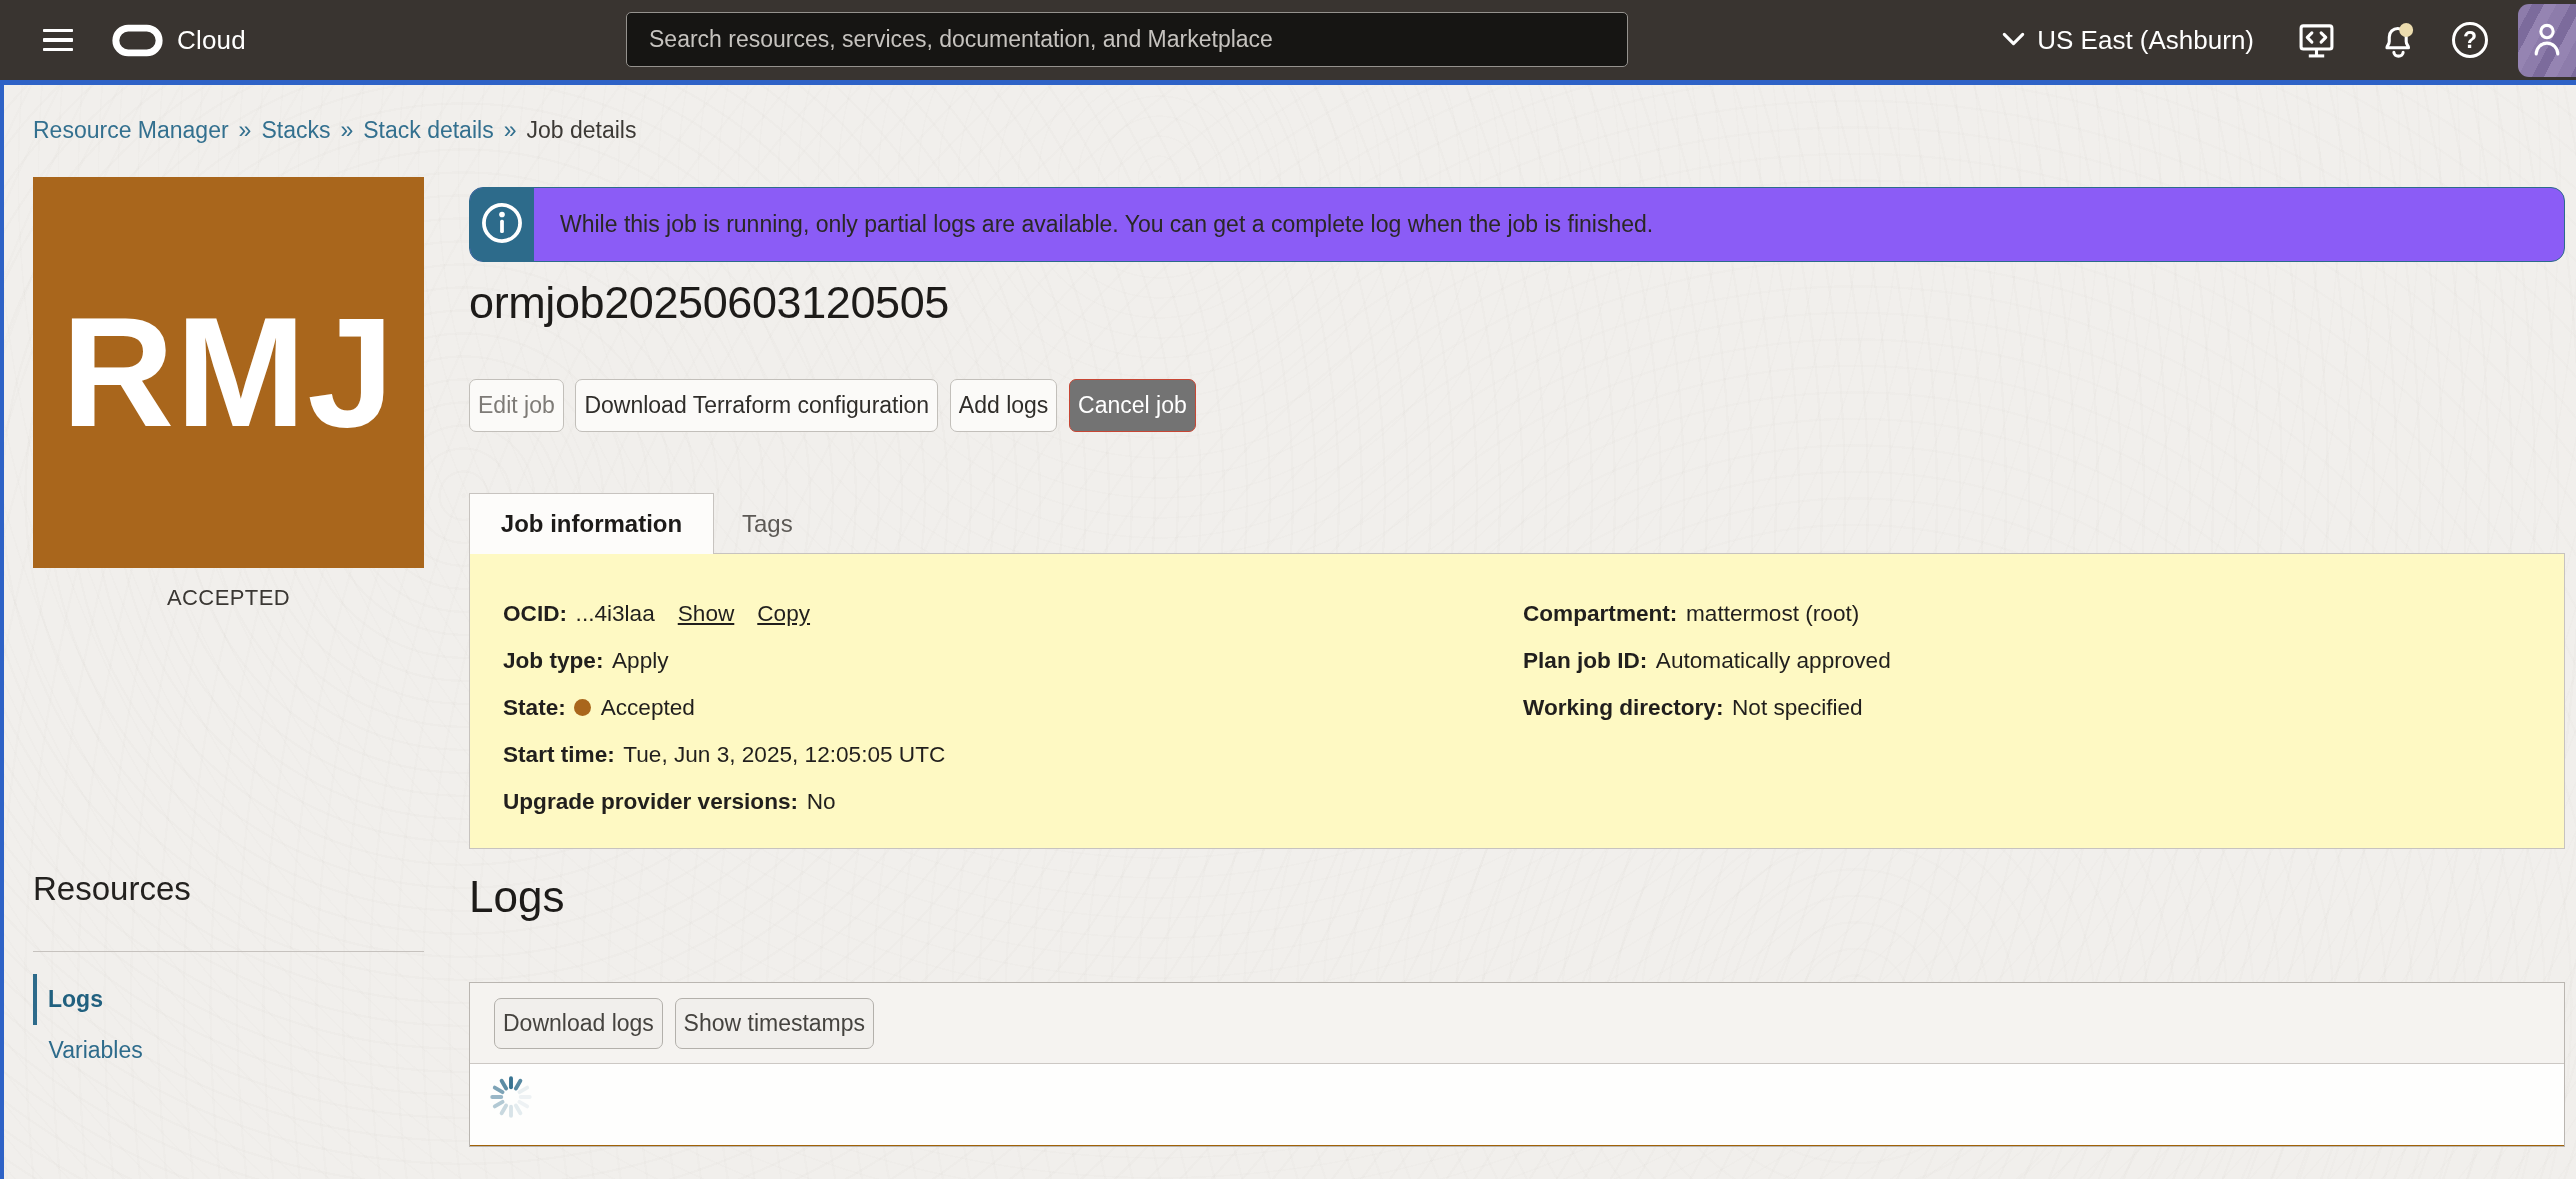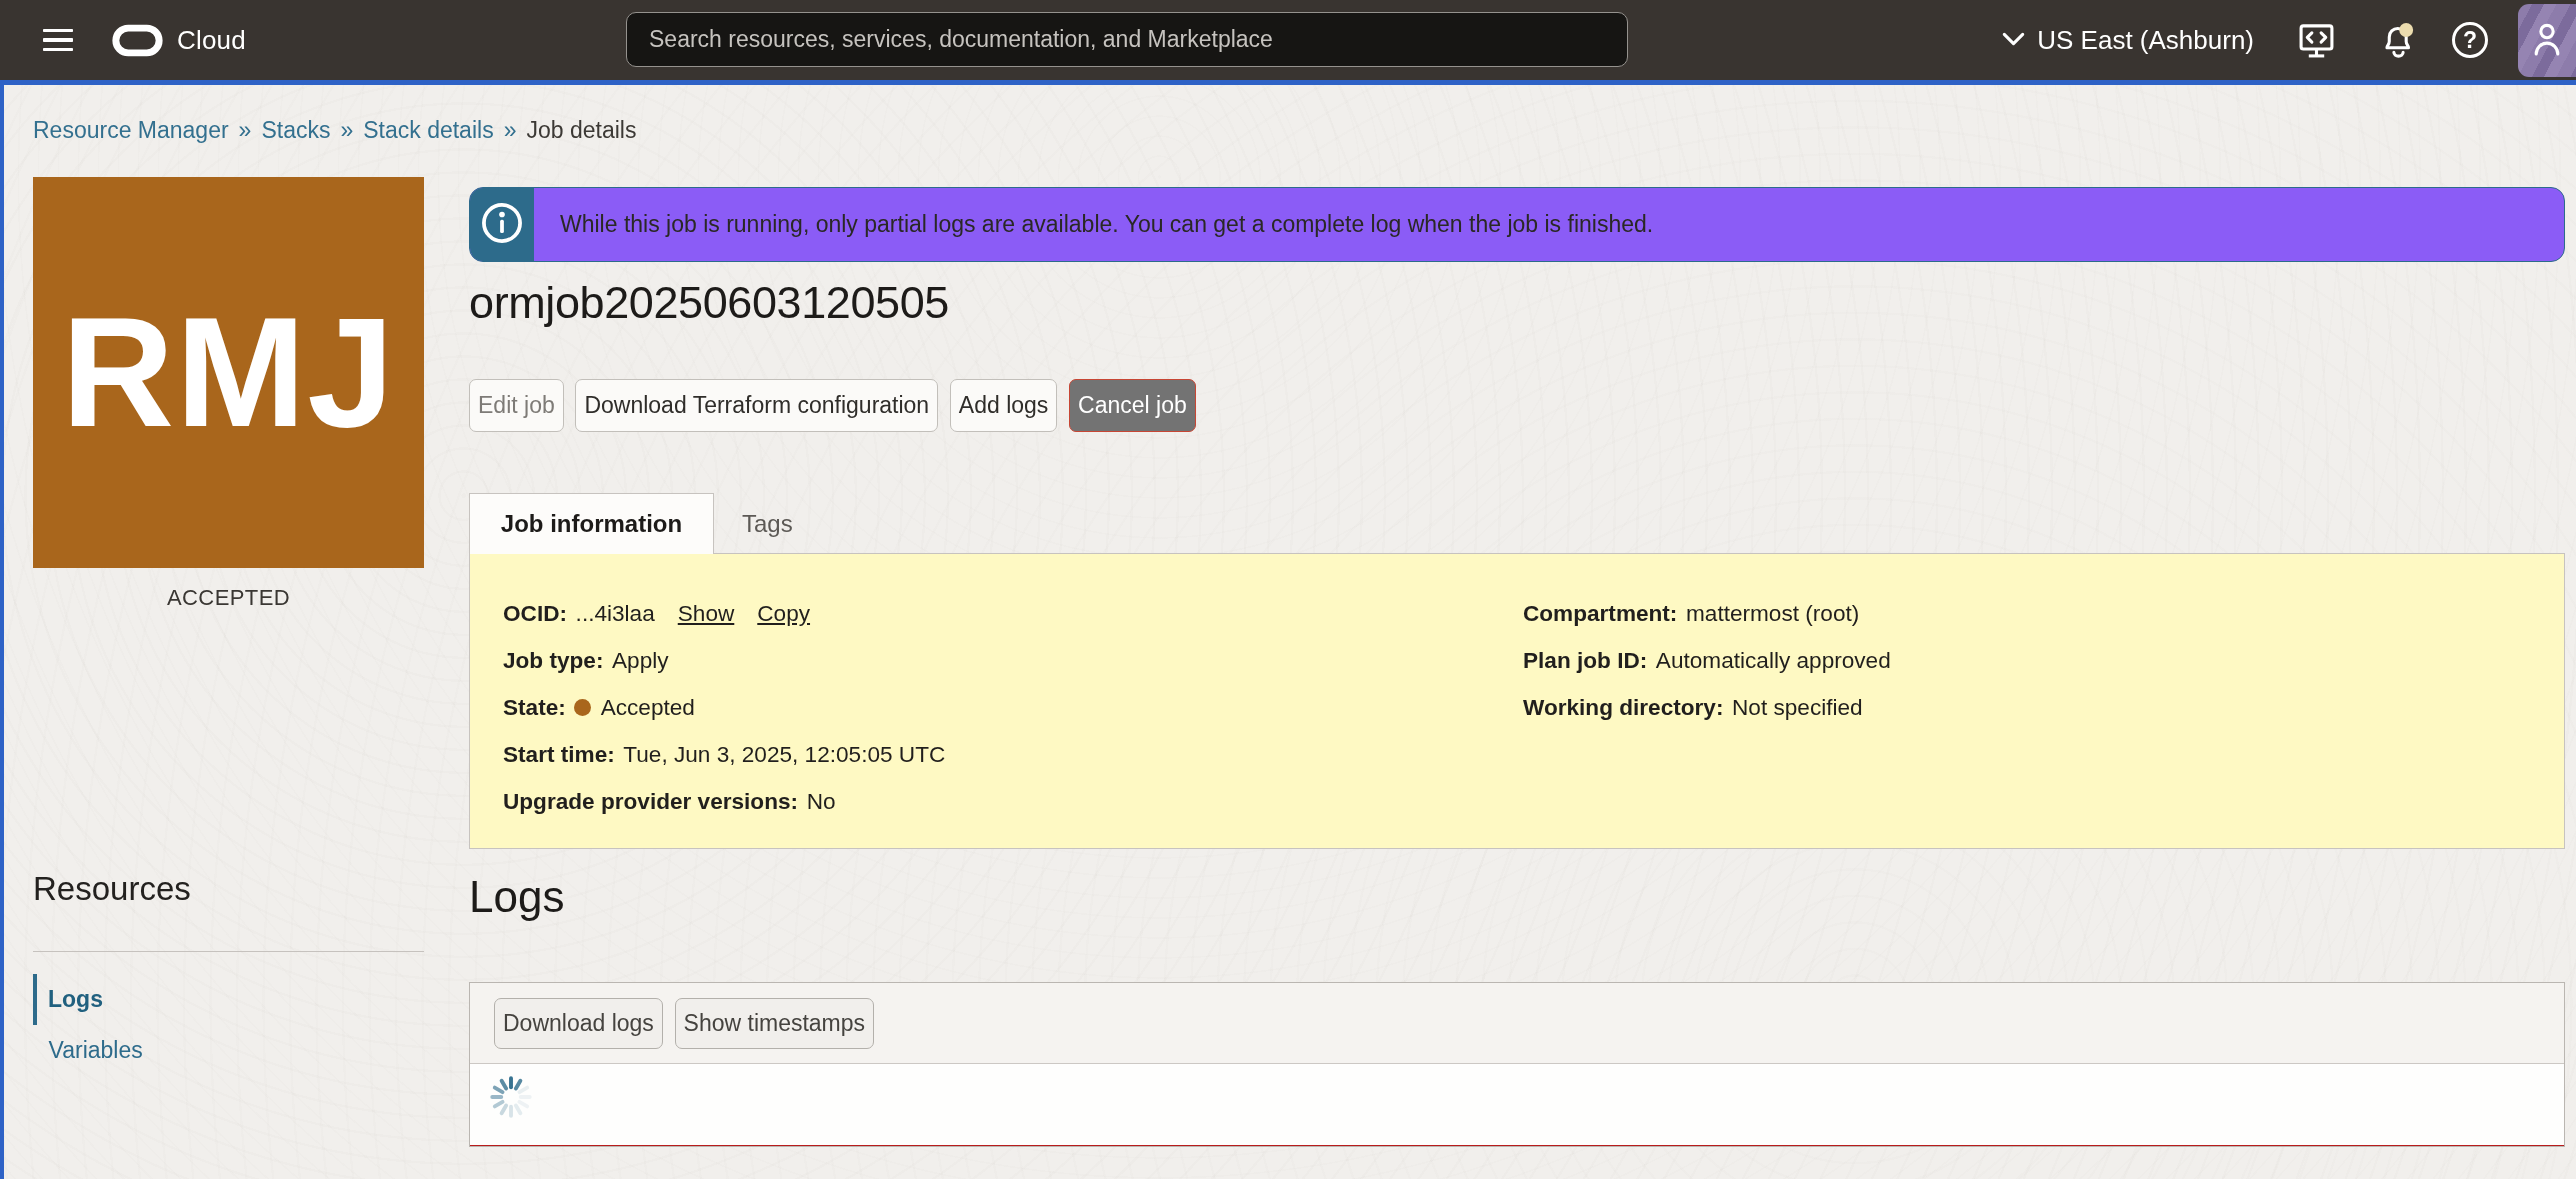--- a/index.html
+++ b/index.html
@@ -25,21 +25,21 @@
 
   .hamburger { margin-left: 43px; width: 30px; height: 23px; display: flex; flex-direction: column; justify-content: space-between; cursor: pointer; }
   .hamburger span { display: block; height: 3.9px; background: #fff; border-radius: 0.8px; }
 
   .brand { display: flex; align-items: center; margin-left: 39px; }
   .brand svg { display: block; }
   .brand-label { color: #fff; font-size: 26px; margin-left: 14px; font-weight: 500; letter-spacing: 0.2px; }
 
   .search {
     position: absolute; left: 626px; top: 11.7px; width: 1002px; height: 55px;
-    background: #161513; border: 1.6px solid #95928e; border-radius: 10px;
+    background: #161513; border: 1.6px solid #95928e; border-radius: 5px;
     color: #e8e6e3; font-size: 23px; padding: 0 22px; outline: none;
     font-family: "Liberation Sans", sans-serif;
   }
   .search::placeholder { color: #c6c3bf; opacity: 1; }
 
   .topbar-right { position: absolute; right: 0; top: 0; height: 80px; display: flex; align-items: center; }
   .region { display: flex; align-items: center; cursor: pointer; }
   .region svg { margin-right: 12.5px; }
   .region-label { color: #fff; font-size: 26px; }
   .top-icon { margin-left: 44px; display: flex; align-items: center; cursor: pointer; }
@@ -114,21 +114,21 @@
   .field-col.right { left: 1053px; }
   .field-row { height: 47px; display: flex; align-items: center; font-size: 22.6px; color: #211f1d; }
   .field-row b { font-weight: 700; margin-right: 8.6px; }
   .inline-link { margin-left: 23px; text-decoration: underline; color: #211f1d; cursor: pointer; }
   .state-dot { width: 17px; height: 17px; border-radius: 50%; background: #a9661c; margin-right: 9.3px; flex: 0 0 17px; }
 
   
   .logs-heading { position: absolute; left: 469px; top: 872px; font-size: 44px; font-weight: 400; color: #1d1b19; }
   .logs-panel {
     position: absolute; left: 469px; right: 11px; top: 982px; height: 165px;
-    background: #b91c1c; border: 1.6px solid #bab6b1;
+    background: #a16207; border: 1.6px solid #bab6b1;
   }
   .logs-toolbar {
     height: 81px; background: #f5f3f0; border-bottom: 1.6px solid #ccc8c4;
     display: flex; align-items: center; padding-left: 24px; gap: 11.7px;
   }
   .btn.gray { height: 51px; background: #f1efec; border: 1.6px solid #b3b0ab; color: #45433f; }
   .logs-body { position: relative; height: 81px; background: #fefefd; }
   .spinner { position: absolute; left: 17px; top: 9.3px; }
 </style>
 </head>

